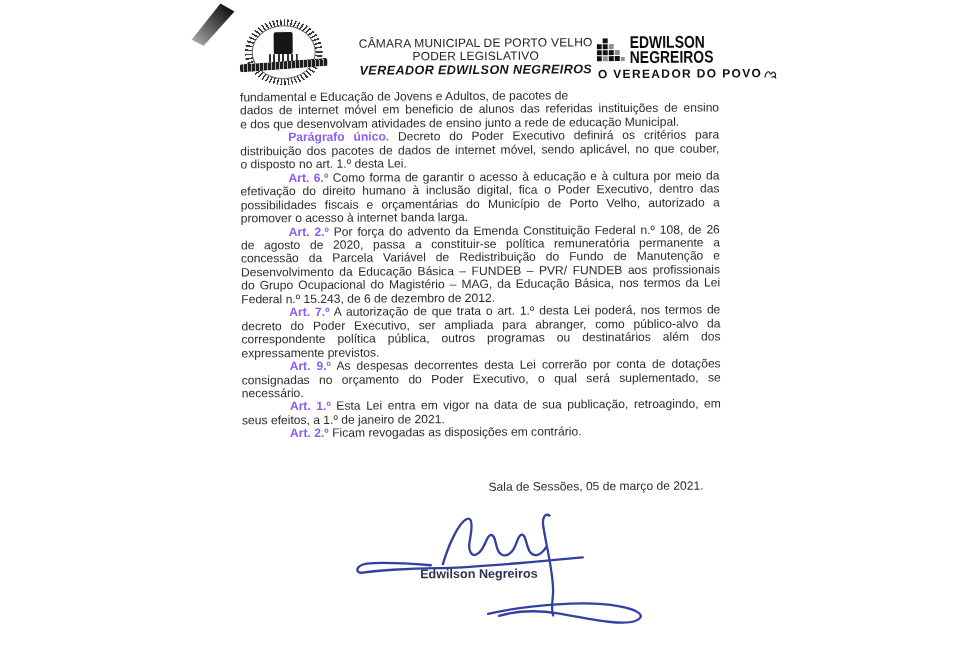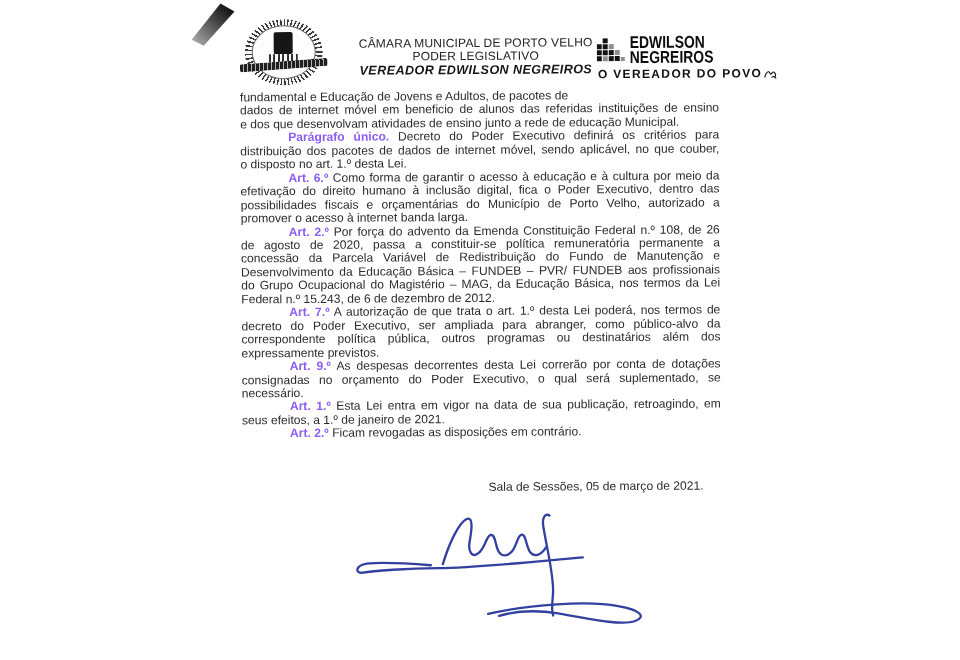--- a/index.html
+++ b/index.html
@@ -204,16 +204,17 @@
   <div class="sig-block">
     <svg class="sig-svg" width="302" height="140" viewBox="0 0 302 140">
       <g fill="none" stroke="#32409f" stroke-width="2.3" stroke-linecap="round">
         <path d="M 230,48 C 170,53 120,58 85,58 C 55,58 20,60 10,62 C 2,63 2,55 14,53 C 30,51 55,53 78,55"></path>
         <path d="M 90,54 C 96,34 106,13 114,9 C 121,6 119,20 117,31 C 115,41 119,49 126,43 C 133,37 133,27 138,25 C 143,24 142,35 146,42 C 150,48 157,46 161,39 C 165,32 165,26 169,25 C 173,24 173,35 177,42 C 181,48 188,46 193,38"></path>
         <path d="M 197,6 C 192,3 189,9 191,19 C 195,44 201,66 200,84 C 199,95 198,101 200,106"></path>
         <path d="M 135,104 C 175,95 235,91 265,97 C 288,101 293,108 282,112 C 268,117 233,109 205,104 C 182,100 160,102 146,106"></path>
       </g>
     </svg>
     <div class="sig-text">
+      <div>Edwilson Negreiros</div>
     </div>
   </div>
 
 </div>
 
 </body></html>

